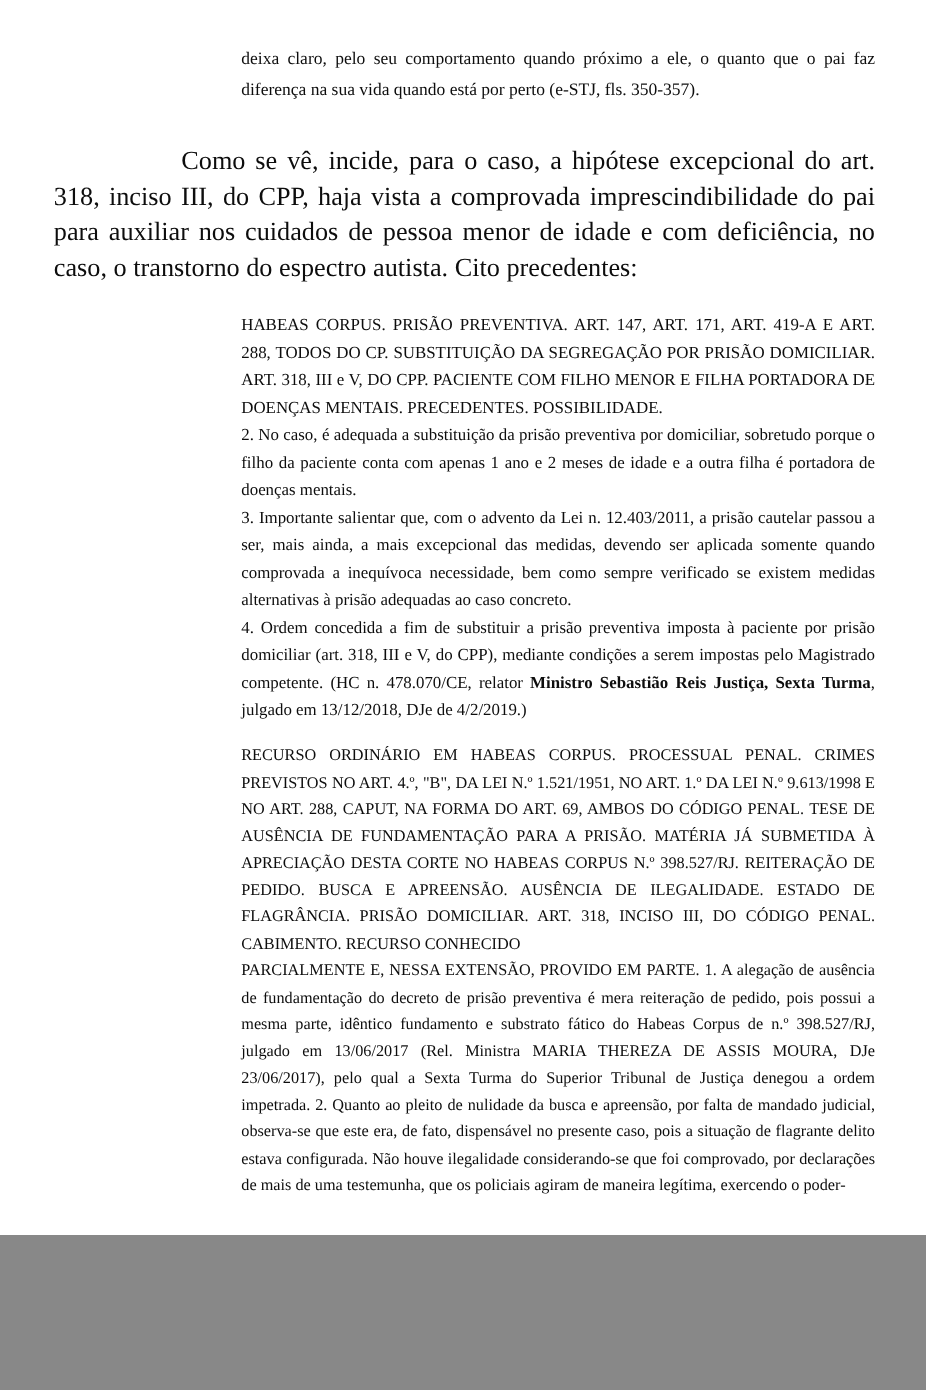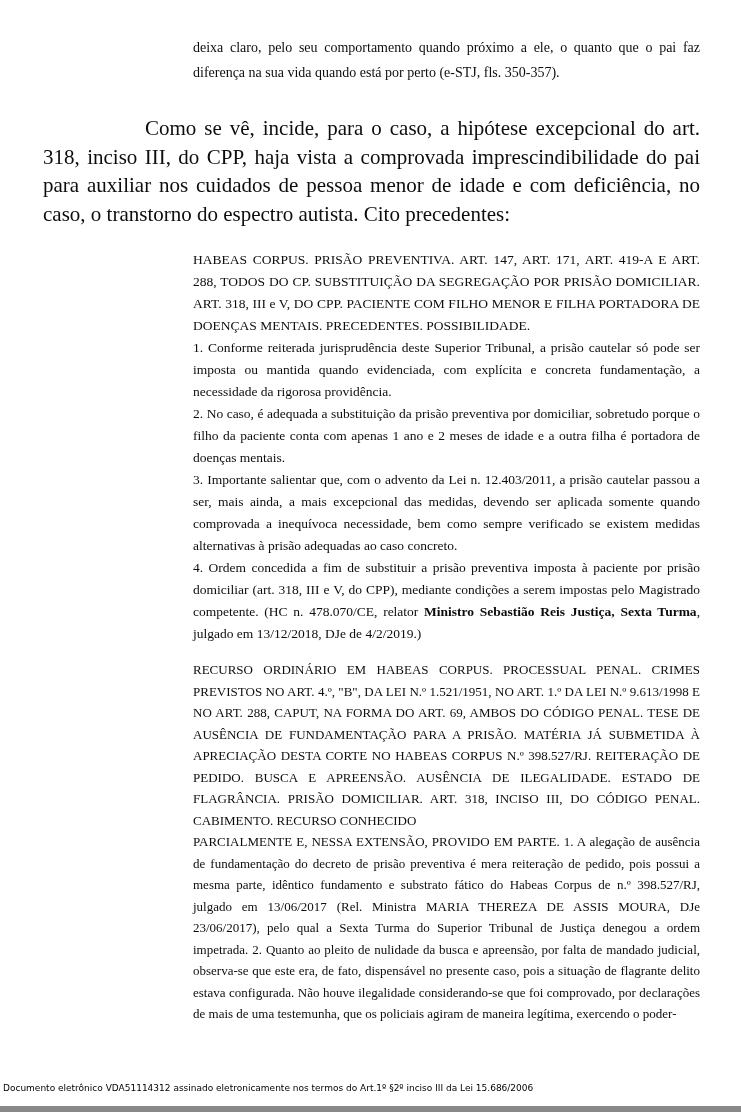--- a/index.html
+++ b/index.html
@@ -1,18 +1,18 @@
 <!DOCTYPE html>
 <html><head>
 <meta charset="utf-8">
 <style>
   html,body{margin:0;padding:0;background:#888;}
   .page{
     position:relative;
-    width:741px;height:1106px;
+    width:741px;height:988px;
     margin:0 auto;
     background:#ffffff;
     color:#0d0d0d;
     font-family:"Liberation Serif", serif;
     overflow:hidden;
   }
   .content{
     position:absolute;
     left:43px; right:41px; top:0;
   }
@@ -59,21 +59,20 @@
 
 <div class="page">
   <div class="content">
 
     <div class="quote quote-excerpt">deixa claro, pelo seu comportamento quando próximo a ele, o quanto que o pai faz diferença na sua vida quando está por perto (e-STJ, fls. 350-357).</div>
 
     <div class="body-paragraph">Como se vê, incide, para o caso, a hipótese excepcional do art. 318, inciso III, do CPP, haja vista a comprovada imprescindibilidade do pai para auxiliar nos cuidados de pessoa menor de idade e com deficiência, no caso, o transtorno do espectro autista. Cito precedentes:</div>
 
     <div class="quote precedent-1">
       <p>HABEAS CORPUS. PRISÃO PREVENTIVA. ART. 147, ART. 171, ART. 419-A E ART. 288, TODOS DO CP. SUBSTITUIÇÃO DA SEGREGAÇÃO POR PRISÃO DOMICILIAR. ART. 318, III e V, DO CPP. PACIENTE COM FILHO MENOR E FILHA PORTADORA DE DOENÇAS MENTAIS. PRECEDENTES. POSSIBILIDADE.</p>
-      <p>1. Conforme reiterada jurisprudência deste Superior Tribunal, a prisão cautelar só pode ser imposta ou mantida quando evidenciada, com explícita e concreta fundamentação, a necessidade da rigorosa providência.</p>
       <p>2. No caso, é adequada a substituição da prisão preventiva por domiciliar, sobretudo porque o filho da paciente conta com apenas 1 ano e 2 meses de idade e a outra filha é portadora de doenças mentais.</p>
       <p>3. Importante salientar que, com o advento da Lei n. 12.403/2011, a prisão cautelar passou a ser, mais ainda, a mais excepcional das medidas, devendo ser aplicada somente quando comprovada a inequívoca necessidade, bem como sempre verificado se existem medidas alternativas à prisão adequadas ao caso concreto.</p>
       <p><span>4. Ordem concedida a fim de substituir a prisão preventiva imposta à paciente por prisão domiciliar (art. 318, III e V, do CPP), mediante condições a serem impostas pelo Magistrado competente. (HC n. 478.070/CE, relator </span><span class="bold">Ministro Sebastião Reis Justiça, Sexta Turma</span><span>, julgado em 13/12/2018, DJe de 4/2/2019.)</span></p>
     </div>
 
     <div class="quote precedent-2">
       <p>RECURSO ORDINÁRIO EM HABEAS CORPUS. PROCESSUAL PENAL. CRIMES PREVISTOS NO ART. 4.º, "B", DA LEI N.º 1.521/1951, NO ART. 1.º DA LEI N.º 9.613/1998 E NO ART. 288, CAPUT, NA FORMA DO ART. 69, AMBOS DO CÓDIGO PENAL. TESE DE AUSÊNCIA DE FUNDAMENTAÇÃO PARA A PRISÃO. MATÉRIA JÁ SUBMETIDA À APRECIAÇÃO DESTA CORTE NO HABEAS CORPUS N.º 398.527/RJ. REITERAÇÃO DE PEDIDO. BUSCA E APREENSÃO. AUSÊNCIA DE ILEGALIDADE. ESTADO DE FLAGRÂNCIA. PRISÃO DOMICILIAR. ART. 318, INCISO III, DO CÓDIGO PENAL. CABIMENTO. RECURSO CONHECIDO</p>
       <p>PARCIALMENTE E, NESSA EXTENSÃO, PROVIDO EM PARTE. 1. A alegação de ausência de fundamentação do decreto de prisão preventiva é mera reiteração de pedido, pois possui a mesma parte, idêntico fundamento e substrato fático do Habeas Corpus de n.º 398.527/RJ, julgado em 13/06/2017 (Rel. Ministra MARIA THEREZA DE ASSIS MOURA, DJe 23/06/2017), pelo qual a Sexta Turma do Superior Tribunal de Justiça denegou a ordem impetrada. 2. Quanto ao pleito de nulidade da busca e apreensão, por falta de mandado judicial, observa-se que este era, de fato, dispensável no presente caso, pois a situação de flagrante delito estava configurada. Não houve ilegalidade considerando-se que foi comprovado, por declarações de mais de uma testemunha, que os policiais agiram de maneira legítima, exercendo o poder-</p>
     </div>
 

